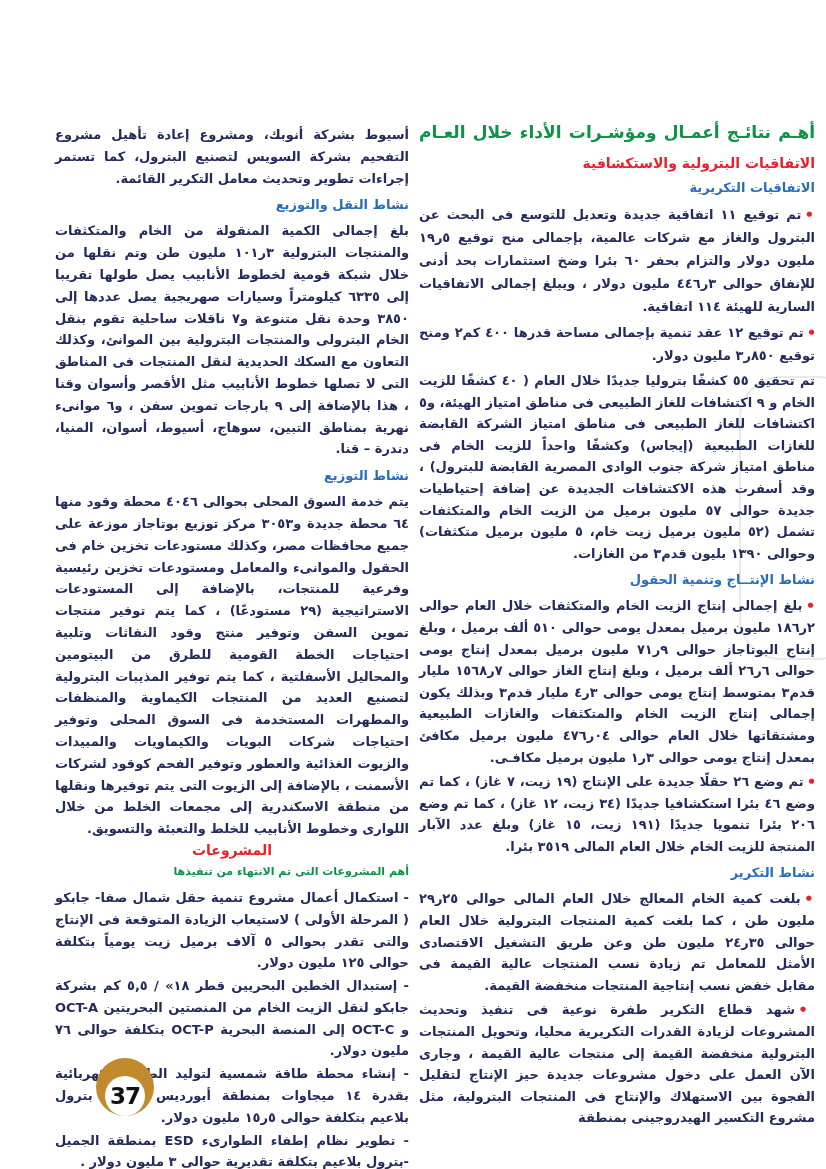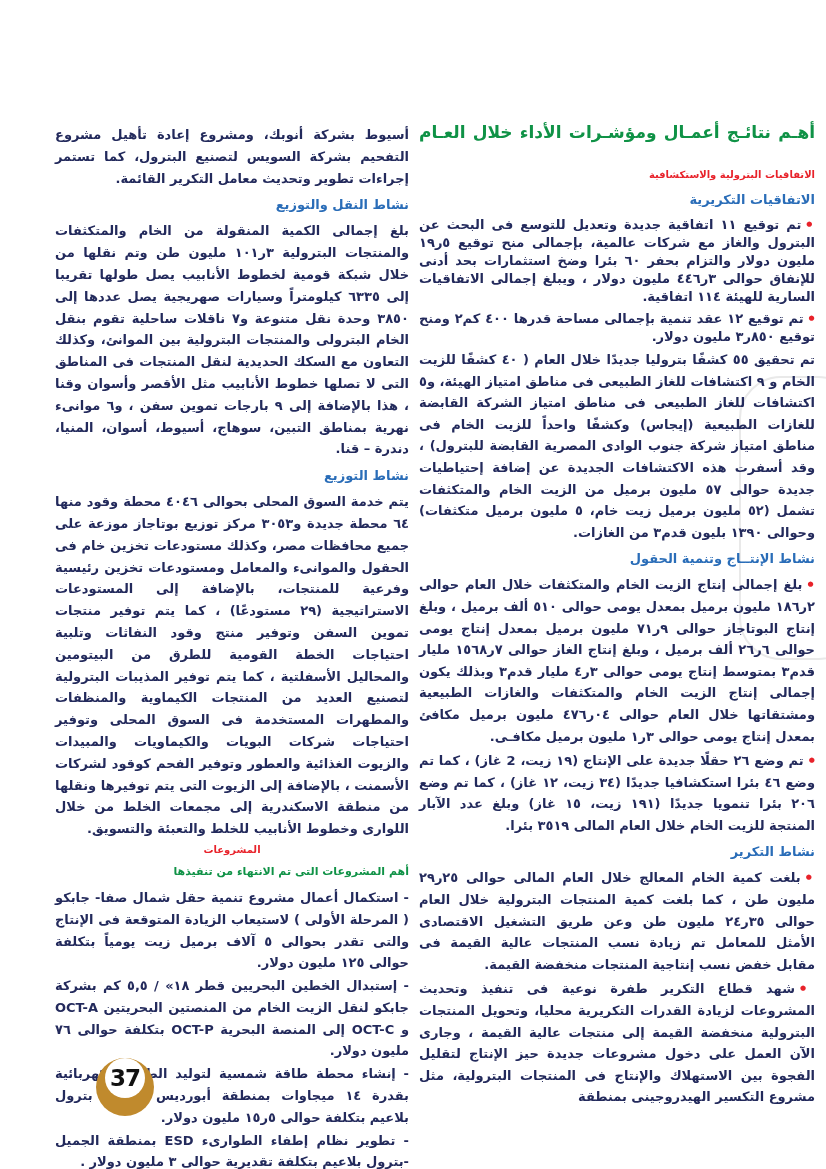--- a/index.html
+++ b/index.html
@@ -14,46 +14,46 @@
     font-family:"DejaVu Sans", sans-serif;
   }
   .cols{
     position:absolute; top:119px; right:11px;
     display:grid; grid-template-columns:396px 354px; column-gap:10px;
     direction:rtl;
   }
   .col{min-width:0;}
   .col-left{padding-top:5px;}
   
-  .h-main{color:var(--green); font-weight:bold; font-size:17px; line-height:26px; margin-bottom:21px;}
+  .h-main{color:var(--green); font-weight:bold; font-size:17px; line-height:26px; margin-bottom:9px;}
   .h-main .l1{text-align:justify; text-align-last:justify;}
   .h-main .l2{text-align:right; padding-left:0; padding-right:112px; letter-spacing:6px; margin-top:2px;}
-  .h-red{color:var(--red); font-weight:bold; font-size:10px; line-height:18px; margin:2px 0 3px;}
+  .h-red{color:var(--red); font-weight:bold; font-size:14px; line-height:18px; margin:2px 0 3px;}
   .h-blue{color:var(--blue); font-weight:bold; font-size:13px; line-height:20px; margin:6px 0 5px;}
   .h-green{color:var(--green); font-weight:bold; font-size:11px; line-height:19px; margin:1px 0 6px;}
   .para{
     color:var(--navy); font-weight:bold; font-size:13px; line-height:21.6px;
     text-align:justify; margin-bottom:3px;
   }
   .col-left .para{font-size:13px; line-height:21.8px; margin-bottom:1px;}
-  .loose{line-height:18px;}
+  .loose{line-height:23px;}
   .bullet::before{
     content:"●"; color:var(--red); font-size:7px; vertical-align:3px; margin-left:5px;
   }
   .col-left .h-red{margin-top:0;text-align:center;}
   
   .arc{
     position:absolute; top:376px; right:-34px; width:121px; height:284px;
     border:2px solid var(--arc); border-radius:42px; background:transparent;
   }
   
   .badge{
     position:absolute; left:96px; top:1058px; width:58px; height:58px;
     border-radius:50%; background:var(--gold);
-    display:flex; align-items:flex-start; justify-content:center;
+    display:flex; align-items:flex-end; justify-content:center;
   }
   .badge-inner{
     width:40px; height:40px; border-radius:50%; background:#fff;
     display:flex; align-items:center; justify-content:center;
   }
   .badge-inner span{
     color:#111; font-weight:bold; font-size:23px; letter-spacing:-1px;
     font-family:"DejaVu Sans", sans-serif; direction:ltr;
   }
 </style>
@@ -68,21 +68,21 @@
         <div class="h-main">
           <div class="l1">أهـم نتائـج أعمـال ومؤشـرات الأداء خلال العـام</div>
         </div>
         <div class="h-red">الاتفاقيات البترولية والاستكشافية</div>
         <div class="h-blue">الاتفاقيات التكريرية</div>
         <div class="para bullet loose">تم توقيع ١١ اتفاقية جديدة وتعديل للتوسع فى البحث عن البترول والغاز مع شركات عالمية، بإجمالى منح توقيع ٥ر١٩ مليون دولار والتزام بحفر ٦٠ بئرا وضخ استثمارات بحد أدنى للإنفاق حوالى ٣ر٤٤٦ مليون دولار ، ويبلغ إجمالى الاتفاقيات السارية للهيئة ١١٤ اتفاقية.</div>
         <div class="para bullet loose">تم توقيع ١٢ عقد تنمية بإجمالى مساحة قدرها ٤٠٠ كم٢ ومنح توقيع ٨٥٠ر٣ مليون دولار.</div>
         <div class="para">تم تحقيق ٥٥ كشفًا بتروليا جديدًا خلال العام ( ٤٠ كشفًا للزيت الخام و ٩ اكتشافات للغاز الطبيعى فى مناطق امتياز الهيئة، و٥ اكتشافات للغاز الطبيعى فى مناطق امتياز الشركة القابضة للغازات الطبيعية (إيجاس) وكشفًا واحداً للزيت الخام فى مناطق امتياز شركة جنوب الوادى المصرية القابضة للبترول) ، وقد أسفرت هذه الاكتشافات الجديدة عن إضافة إحتياطيات جديدة حوالى ٥٧ مليون برميل من الزيت الخام والمتكثفات تشمل (٥٢ مليون برميل زيت خام، ٥ مليون برميل متكثفات) وحوالى ١٣٩٠ بليون قدم٣ من الغازات.</div>
         <div class="h-blue">نشاط الإنتــاج وتنمية الحقول</div>
         <div class="para bullet">بلغ إجمالى إنتاج الزيت الخام والمتكثفات خلال العام حوالى ٢ر١٨٦ مليون برميل بمعدل يومى حوالى ٥١٠ ألف برميل ، وبلغ إنتاج البوتاجاز حوالى ٩ر٧١ مليون برميل بمعدل إنتاج يومى حوالى ٦ر٢٦ ألف برميل ، وبلغ إنتاج الغاز حوالى ٧ر١٥٦٨ مليار قدم٣ بمتوسط إنتاج يومى حوالى ٣ر٤ مليار قدم٣ وبذلك يكون إجمالى إنتاج الزيت الخام والمتكثفات والغازات الطبيعية ومشتقاتها خلال العام حوالى ٠٤ر٤٧٦ مليون برميل مكافئ بمعدل إنتاج يومى حوالى ٣ر١ مليون برميل مكافـى.</div>
-        <div class="para bullet">تم وضع ٢٦ حقلًا جديدة على الإنتاج (١٩ زيت، 2 غاز) ، كما تم وضع ٤٦ بئرا استكشافيا جديدًا (٣٤ زيت، ١٢ غاز) ، كما تم وضع ٢٠٦ بئرا تنمويا جديدًا (١٩١ زيت، ١٥ غاز) وبلغ عدد الآبار المنتجة للزيت الخام خلال العام المالى ٣٥١٩ بئرا.</div>
+        <div class="para bullet">تم وضع ٢٦ حقلًا جديدة على الإنتاج (١٩ زيت، ٧ غاز) ، كما تم وضع ٤٦ بئرا استكشافيا جديدًا (٣٤ زيت، ١٢ غاز) ، كما تم وضع ٢٠٦ بئرا تنمويا جديدًا (١٩١ زيت، ١٥ غاز) وبلغ عدد الآبار المنتجة للزيت الخام خلال العام المالى ٣٥١٩ بئرا.</div>
         <div class="h-blue">نشاط التكرير</div>
         <div class="para bullet">بلغت كمية الخام المعالج خلال العام المالى حوالى ٢٥ر٢٩ مليون طن ، كما بلغت كمية المنتجات البترولية خلال العام حوالى ٣٥ر٢٤ مليون طن وعن طريق التشغيل الاقتصادى الأمثل للمعامل تم زيادة نسب المنتجات عالية القيمة فى مقابل خفض نسب إنتاجية المنتجات منخفضة القيمة.</div>
         <div class="para bullet">شهد قطاع التكرير طفرة نوعية فى تنفيذ وتحديث المشروعات لزيادة القدرات التكريرية محليا، وتحويل المنتجات البترولية منخفضة القيمة إلى منتجات عالية القيمة ، وجارى الآن العمل على دخول مشروعات جديدة حيز الإنتاج لتقليل الفجوة بين الاستهلاك والإنتاج فى المنتجات البترولية، مثل مشروع التكسير الهيدروجينى بمنطقة</div>
       </section>
     <section class="col col-left">
         <div class="para">أسيوط بشركة أنوبك، ومشروع إعادة تأهيل مشروع التفحيم بشركة السويس لتصنيع البترول، كما تستمر إجراءات تطوير وتحديث معامل التكرير القائمة.</div>
         <div class="h-blue">نشاط النقل والتوزيع</div>
         <div class="para">بلغ إجمالى الكمية المنقولة من الخام والمتكثفات والمنتجات البترولية ٣ر١٠١ مليون طن وتم نقلها من خلال شبكة قومية لخطوط الأنابيب يصل طولها تقريبا إلى ٦٣٣٥ كيلومتراً وسيارات صهريجية يصل عددها إلى ٣٨٥٠ وحدة نقل متنوعة و٧ ناقلات ساحلية تقوم بنقل الخام البترولى والمنتجات البترولية بين الموانئ، وكذلك التعاون مع السكك الحديدية لنقل المنتجات فى المناطق التى لا تصلها خطوط الأنابيب مثل الأقصر وأسوان وقنا ، هذا بالإضافة إلى ٩ بارجات تموين سفن ، و٦ موانىء نهرية بمناطق التبين، سوهاج، أسيوط، أسوان، المنيا، دندرة – قنا.</div>
         <div class="h-blue">نشاط التوزيع</div>
         <div class="para">يتم خدمة السوق المحلى بحوالى ٤٠٤٦ محطة وقود منها ٦٤ محطة جديدة و٣٠٥٣ مركز توزيع بوتاجاز موزعة على جميع محافظات مصر، وكذلك مستودعات تخزين خام فى الحقول والموانىء والمعامل ومستودعات تخزين رئيسية وفرعية للمنتجات، بالإضافة إلى المستودعات الاستراتيجية (٢٩ مستودعًا) ، كما يتم توفير منتجات تموين السفن وتوفير منتج وقود النفاثات وتلبية احتياجات الخطة القومية للطرق من البيتومين والمحاليل الأسفلتية ، كما يتم توفير المذيبات البترولية لتصنيع العديد من المنتجات الكيماوية والمنظفات والمطهرات المستخدمة فى السوق المحلى وتوفير احتياجات شركات البويات والكيماويات والمبيدات والزيوت الغذائية والعطور وتوفير الفحم كوقود لشركات الأسمنت ، بالإضافة إلى الزيوت التى يتم توفيرها ونقلها من منطقة الاسكندرية إلى مجمعات الخلط من خلال اللوارى وخطوط الأنابيب للخلط والتعبئة والتسويق.</div>

